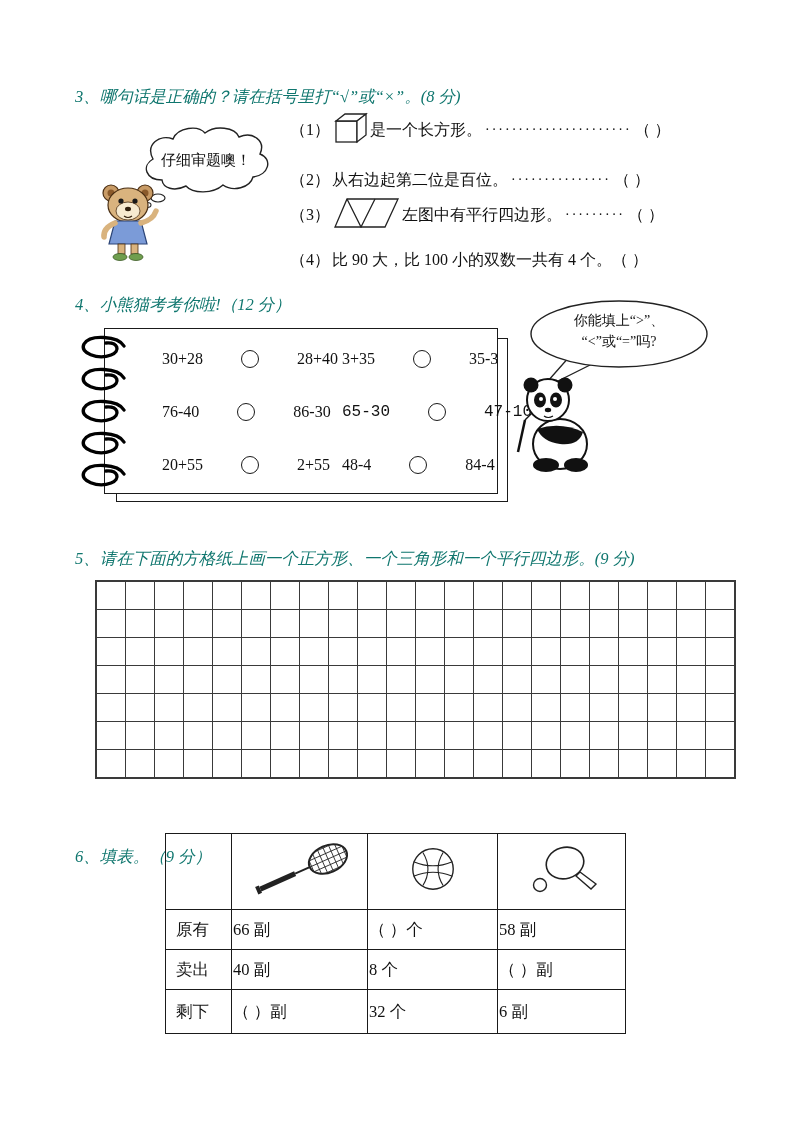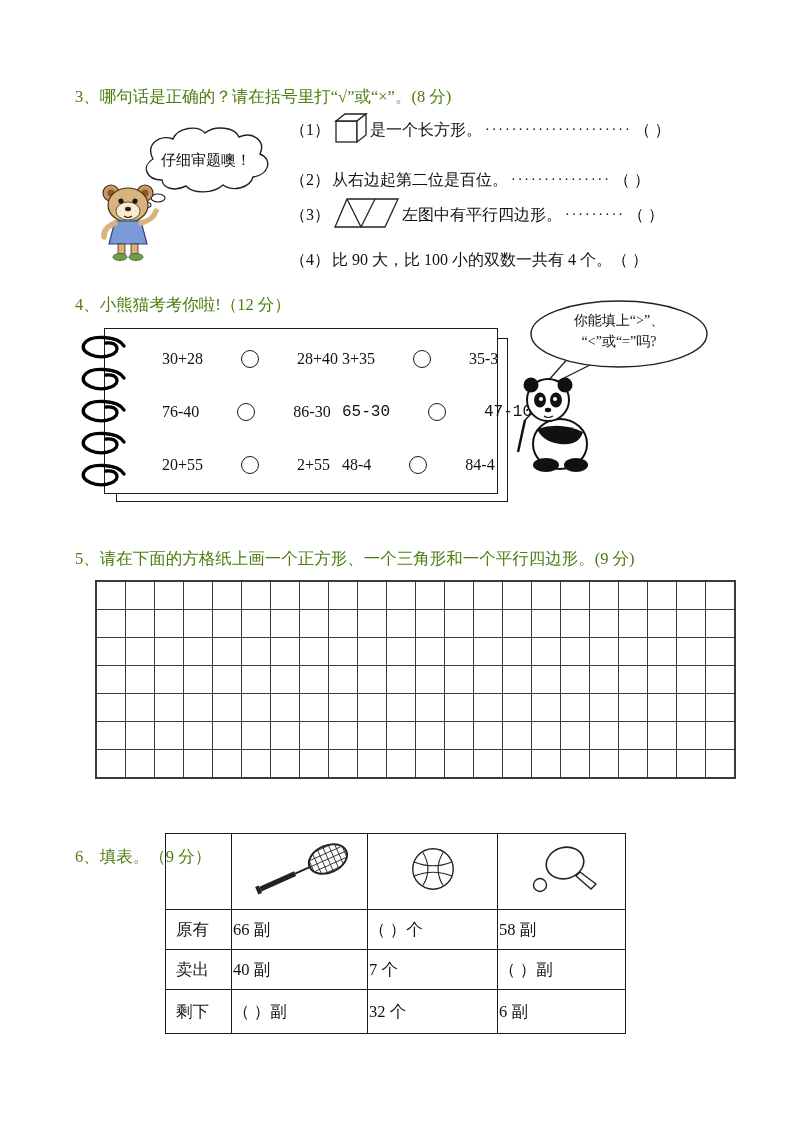--- a/index.html
+++ b/index.html
@@ -1,21 +1,21 @@
 <!DOCTYPE html>
 <html><head>
 <meta charset="utf-8">
 <style>
   html,body{margin:0;padding:0;background:#e8e8e8;}
   .page{
     position:relative;width:793px;height:1122px;margin:0 auto;background:#fff;
     font-family:"Liberation Serif","DejaVu Serif",serif;color:#111;overflow:hidden;
   }
   .abs{position:absolute;}
-  .qtitle{position:absolute;font-size:16.5px;white-space:nowrap;color:#4d7c0f;}
+  .qtitle{position:absolute;font-size:16.5px;white-space:nowrap;color:#0f766e;font-style:italic;}
   .stmt{position:absolute;display:flex;align-items:center;font-size:16px;white-space:nowrap;}
   .stmt .gap{margin:0 2px;}
   .dots{letter-spacing:2px;font-size:14px;margin:0 3px;}
   .cloud-text{position:absolute;left:12px;top:27px;width:112px;text-align:center;font-size:15px;}
   .bubble-text{position:absolute;left:6px;top:12px;width:170px;text-align:center;font-size:14px;line-height:21px;}
   .npage{position:absolute;background:#fff;border:1.4px solid #1a1a1a;}
   .pair{position:absolute;display:flex;align-items:center;font-size:16px;white-space:nowrap;gap:32px;}
   .circle{display:inline-block;width:16px;height:16px;border:1.3px solid #1a1a1a;border-radius:50%;margin:0 6px;background:#fff;}
   .grid{
     position:absolute;left:95px;top:580px;width:639px;height:197px;
@@ -255,21 +255,21 @@
     </tr>
     <tr style="height:40px">
       <td class="lab">原有</td>
       <td class="c">66 副</td>
       <td class="c">（    ）个</td>
       <td class="c">58 副</td>
     </tr>
     <tr style="height:40px">
       <td class="lab">卖出</td>
       <td class="c">40 副</td>
-      <td class="c">7 个</td>
+      <td class="c">8 个</td>
       <td class="c">（    ）副</td>
     </tr>
     <tr style="height:44px">
       <td class="lab">剩下</td>
       <td class="c">（    ）副</td>
       <td class="c">32 个</td>
       <td class="c">6 副</td>
     </tr>
     </tbody>
   </table>

